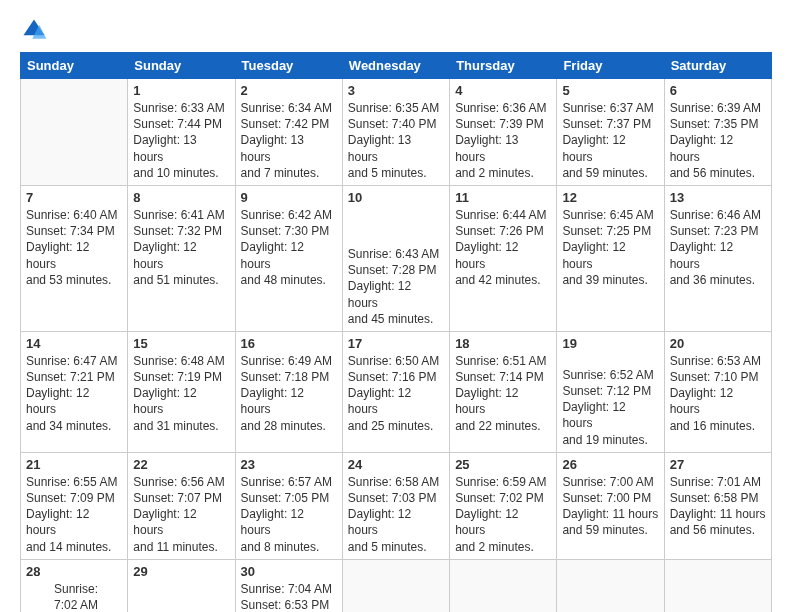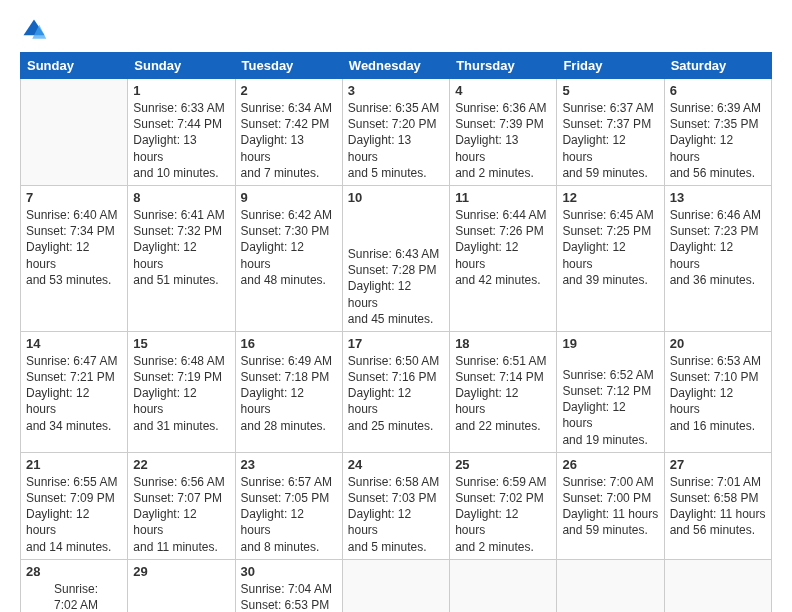--- a/index.html
+++ b/index.html
@@ -134,21 +134,21 @@
           <td>
             <span class="day-num">2</span>
             <div class="day-info" style="white-space: pre-line;">Sunrise: 6:34 AM
 Sunset: 7:42 PM
 Daylight: 13 hours
 and 7 minutes.</div>
           </td>
           <td>
             <span class="day-num">3</span>
             <div class="day-info" style="white-space: pre-line;">Sunrise: 6:35 AM
-Sunset: 7:20 PM
+Sunset: 7:40 PM
 Daylight: 13 hours
 and 5 minutes.</div>
           </td>
           <td>
             <span class="day-num">4</span>
             <div class="day-info" style="white-space: pre-line;">Sunrise: 6:36 AM
 Sunset: 7:39 PM
 Daylight: 13 hours
 and 2 minutes.</div>
           </td>

